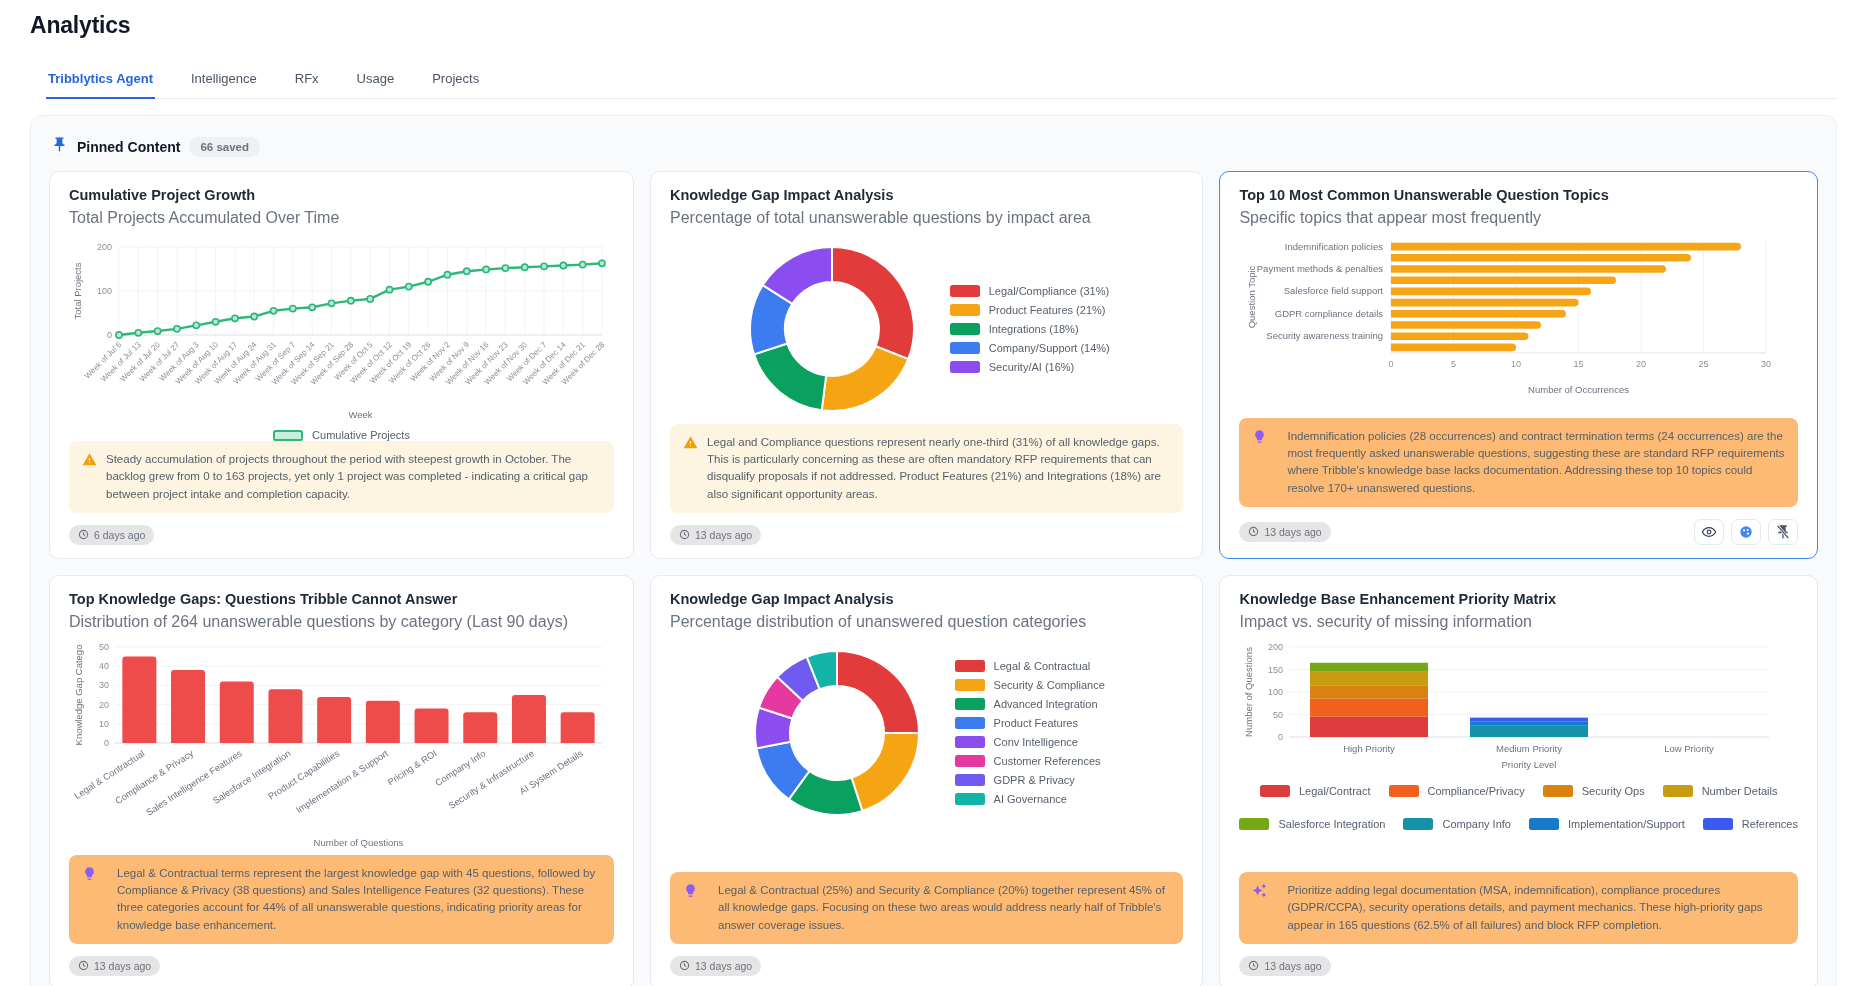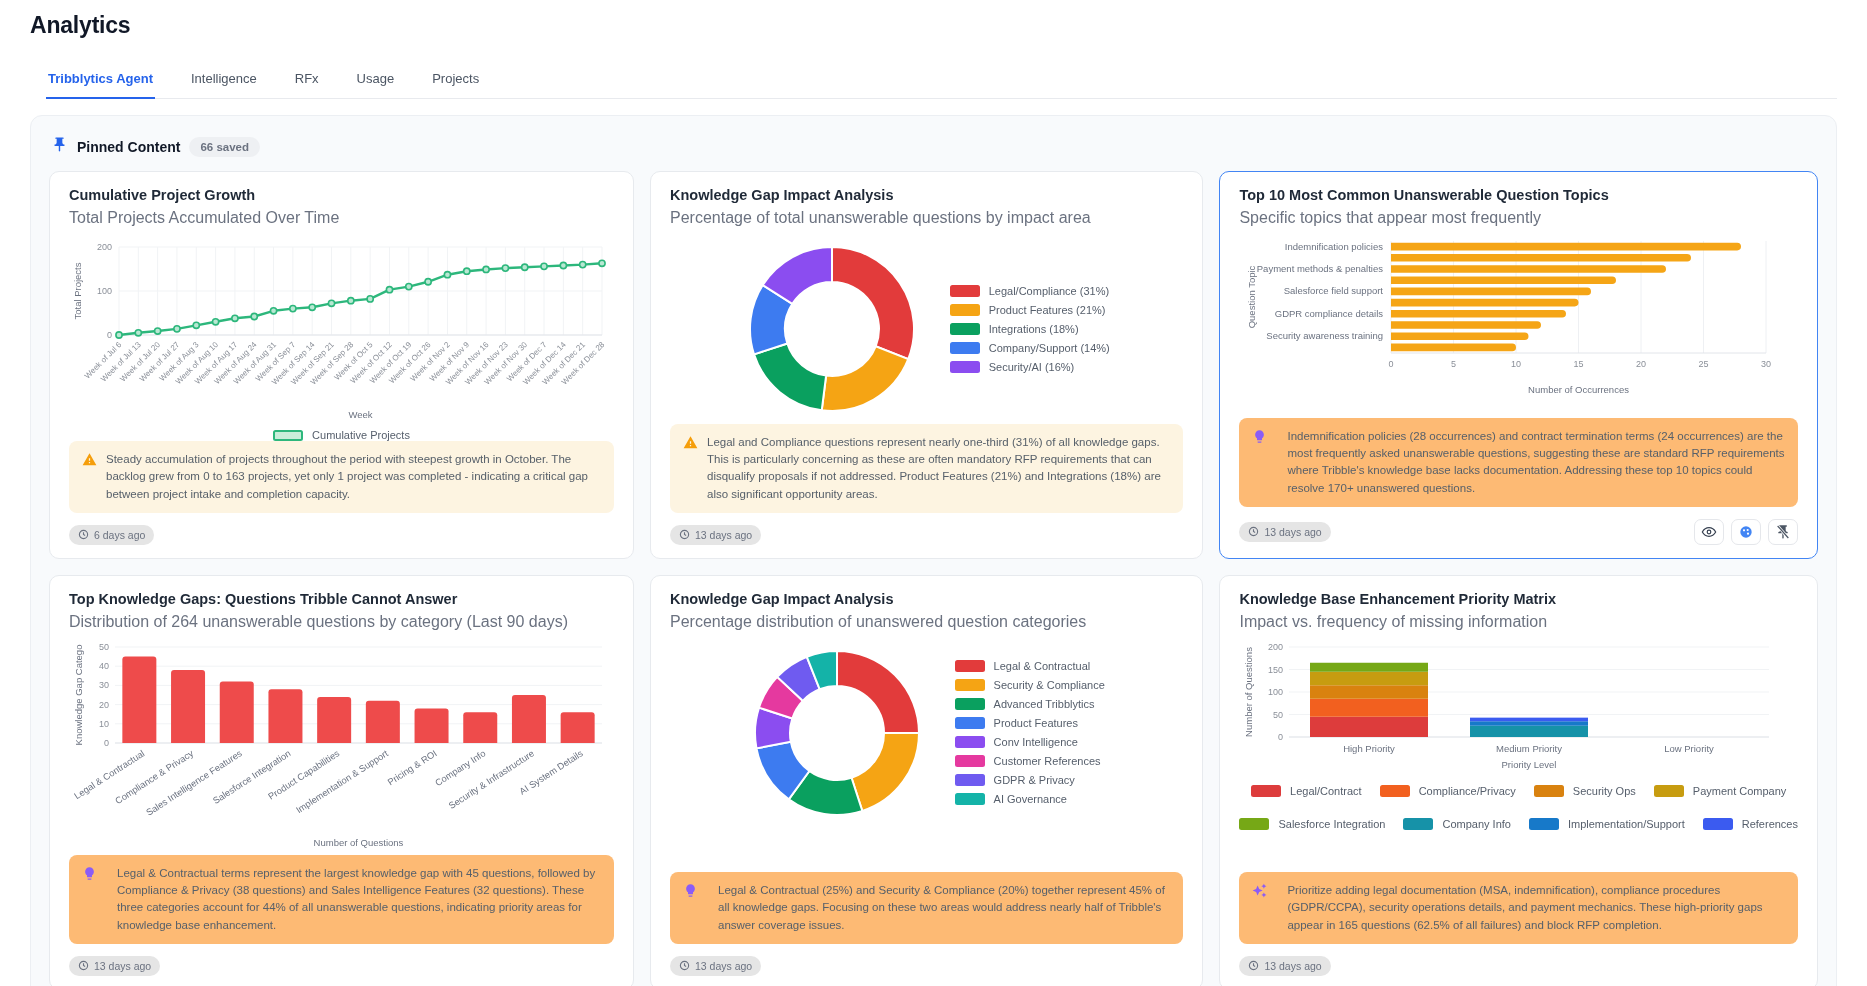--- a/index.html
+++ b/index.html
@@ -398,21 +398,21 @@
               <div class="lg-item">
                 <span class="lg-swatch" style="background: rgb(226, 59, 59);"></span>
                 <span class="lg-label">Legal &amp; Contractual</span>
               </div>
               <div class="lg-item">
                 <span class="lg-swatch" style="background: rgb(245, 164, 20);"></span>
                 <span class="lg-label">Security &amp; Compliance</span>
               </div>
               <div class="lg-item">
                 <span class="lg-swatch" style="background: rgb(10, 160, 95);"></span>
-                <span class="lg-label">Advanced Tribblytics</span>
+                <span class="lg-label">Advanced Integration</span>
               </div>
               <div class="lg-item">
                 <span class="lg-swatch" style="background: rgb(61, 123, 240);"></span>
                 <span class="lg-label">Product Features</span>
               </div>
               <div class="lg-item">
                 <span class="lg-swatch" style="background: rgb(139, 77, 240);"></span>
                 <span class="lg-label">Conv Intelligence</span>
               </div>
               <div class="lg-item">
@@ -443,21 +443,21 @@
                 <circle cx="12" cy="12" r="9" fill="none" stroke="#6b7280" stroke-width="2.4"></circle>
                 <path d="M12 7v5l3.5 2" fill="none" stroke="#6b7280" stroke-width="2.4"></path>
               </svg>
             <span>13 days ago</span>
           </span>
         </div>
       </div>
 
       <div class="card">
         <div class="card-title">Knowledge Base Enhancement Priority Matrix</div>
-        <div class="card-sub">Impact vs. frequency of missing information</div>
+        <div class="card-sub">Impact vs. security of missing information</div>
         <div class="chart" id="chart-5"><svg width="545" height="136">
               <line x1="50" y1="98" x2="530" y2="98" stroke="#f1f3f5"></line>
               <text x="44" y="101" font-size="9" fill="#8a8f98" text-anchor="end">0</text>
               <line x1="50" y1="75.5" x2="530" y2="75.5" stroke="#f1f3f5"></line>
               <text x="44" y="78.5" font-size="9" fill="#8a8f98" text-anchor="end">50</text>
               <line x1="50" y1="53" x2="530" y2="53" stroke="#f1f3f5"></line>
               <text x="44" y="56" font-size="9" fill="#8a8f98" text-anchor="end">100</text>
               <line x1="50" y1="30.5" x2="530" y2="30.5" stroke="#f1f3f5"></line>
               <text x="44" y="33.5" font-size="9" fill="#8a8f98" text-anchor="end">150</text>
               <line x1="50" y1="8" x2="530" y2="8" stroke="#f1f3f5"></line>
@@ -486,21 +486,21 @@
               <div class="lg-item">
                 <span class="lg-swatch" style="background: rgb(242, 96, 31);"></span>
                 <span class="lg-label">Compliance/Privacy</span>
               </div>
               <div class="lg-item">
                 <span class="lg-swatch" style="background: rgb(217, 130, 15);"></span>
                 <span class="lg-label">Security Ops</span>
               </div>
               <div class="lg-item">
                 <span class="lg-swatch" style="background: rgb(199, 156, 16);"></span>
-                <span class="lg-label">Payment Company</span>
+                <span class="lg-label">Number Details</span>
               </div>
             </div>
             <div class="row">
               <div class="lg-item">
                 <span class="lg-swatch" style="background: rgb(118, 168, 22);"></span>
                 <span class="lg-label">Salesforce Integration</span>
               </div>
               <div class="lg-item">
                 <span class="lg-swatch" style="background: rgb(22, 146, 168);"></span>
                 <span class="lg-label">Company Info</span>

